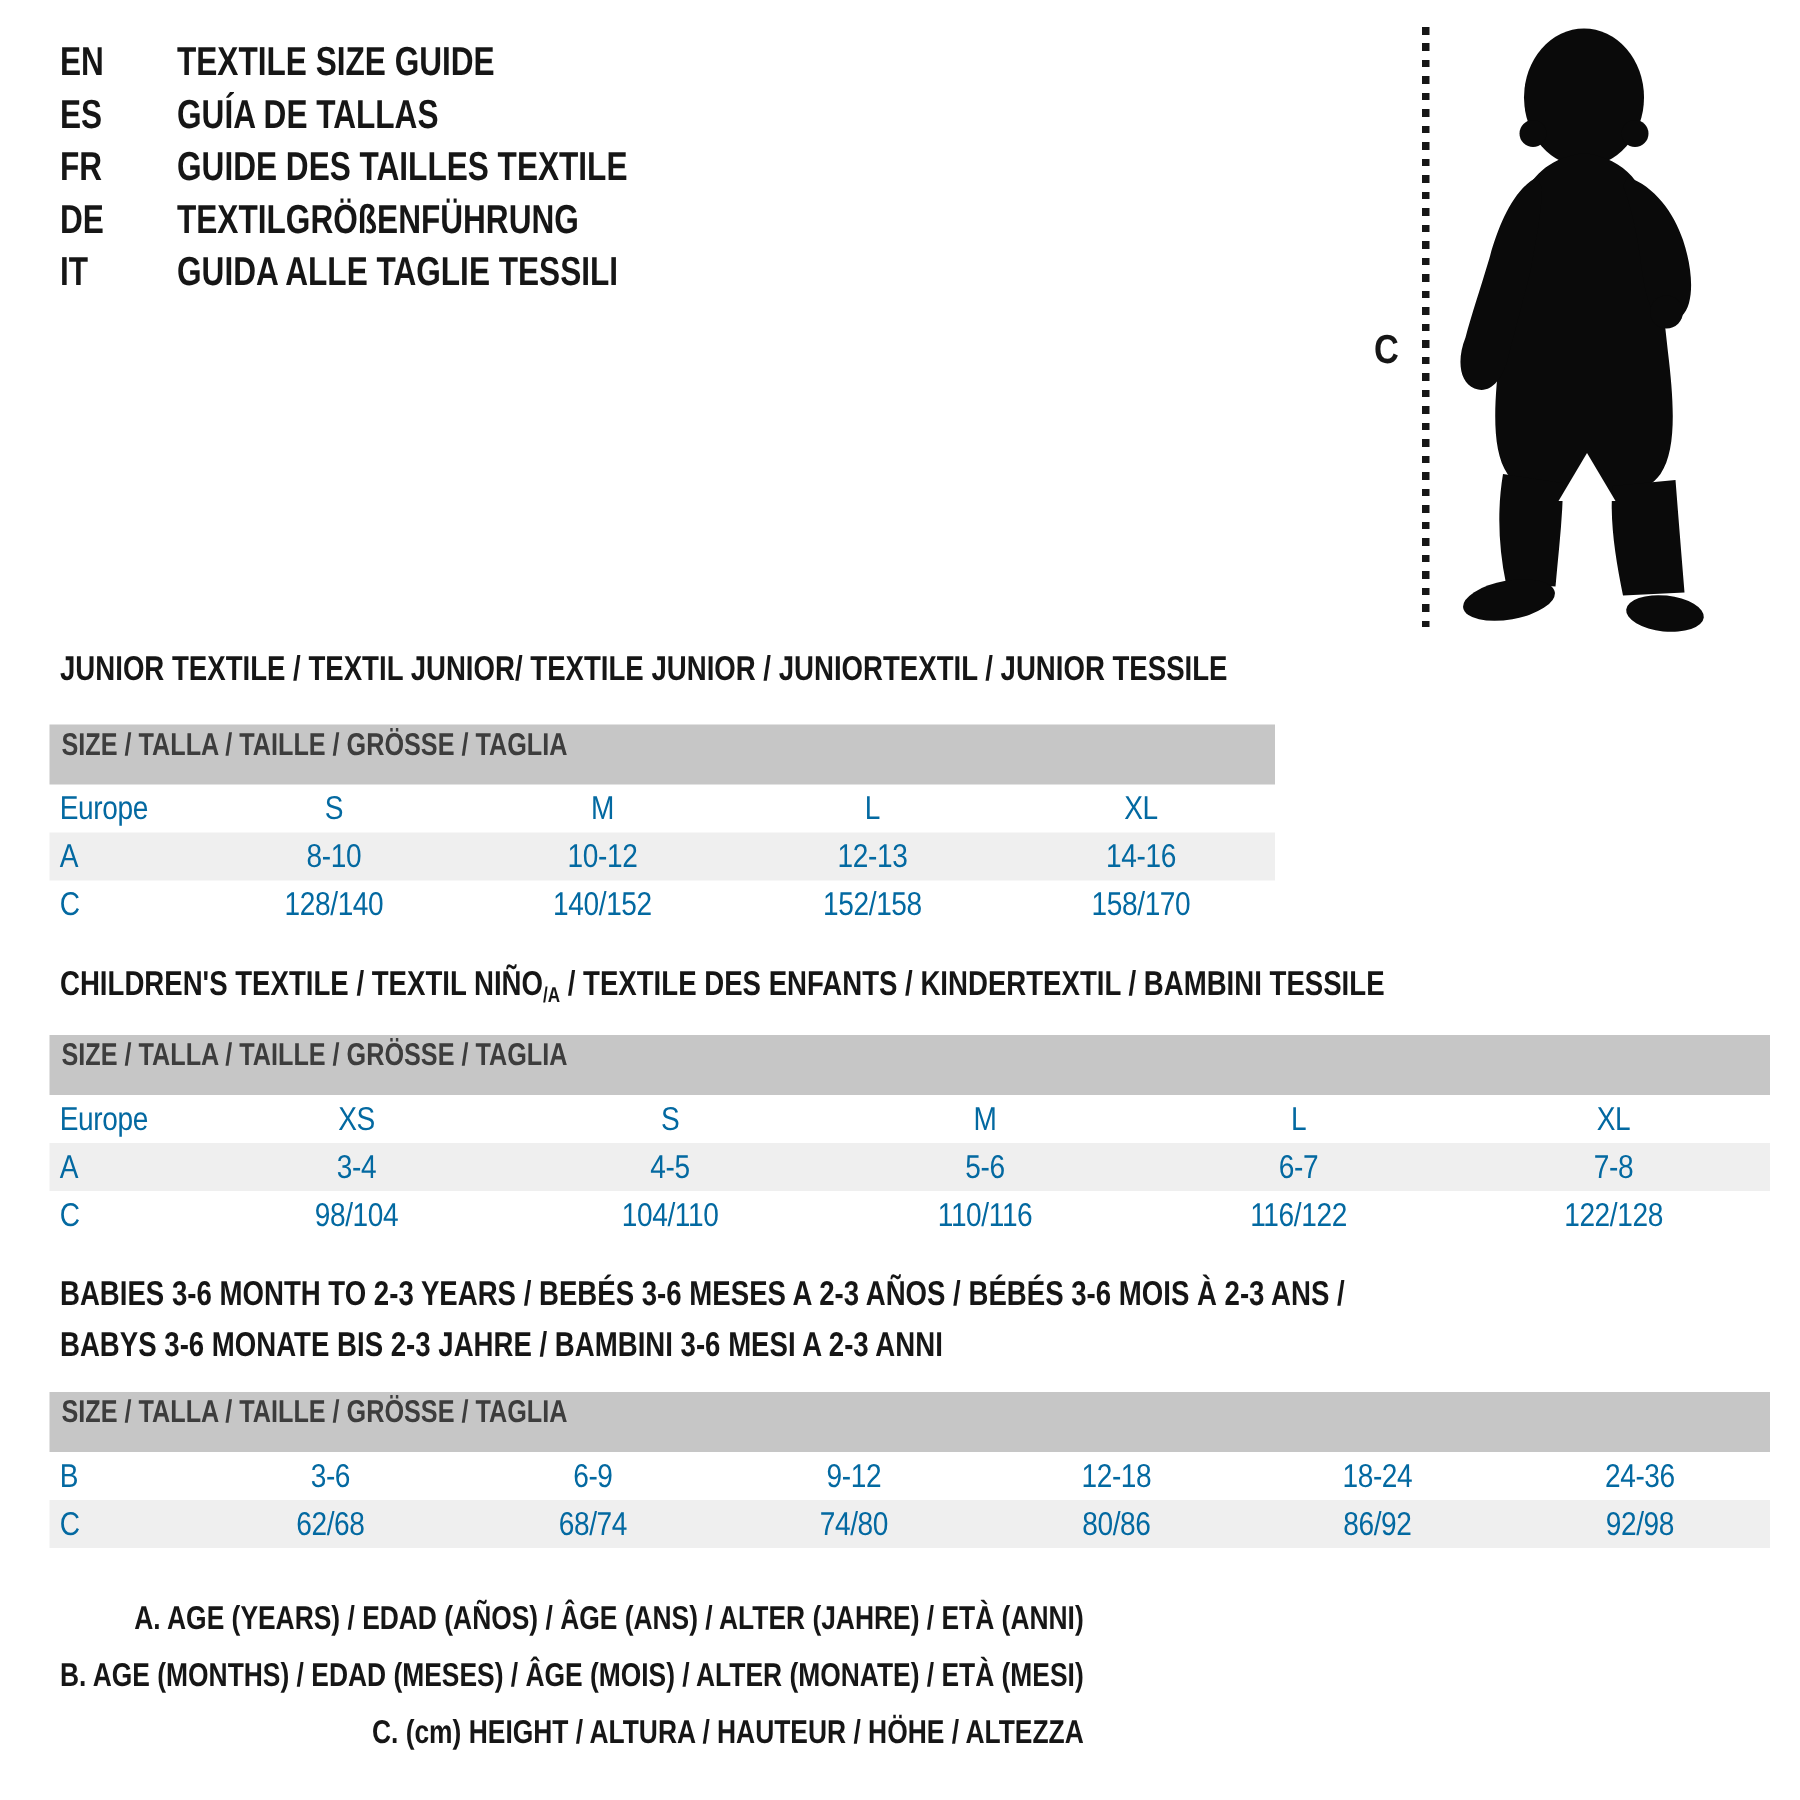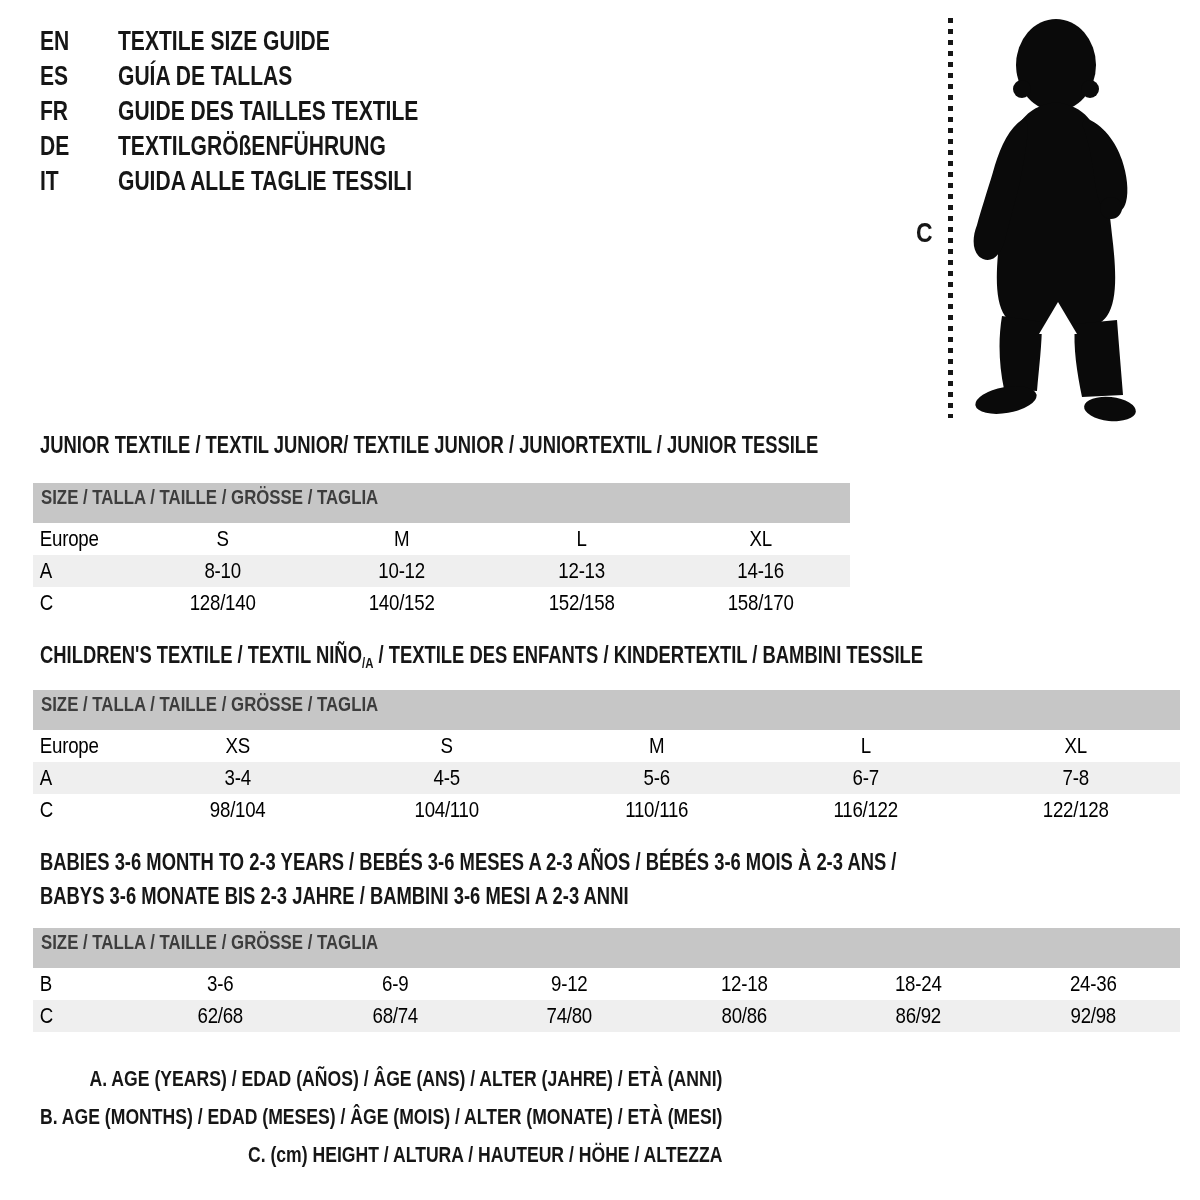--- a/index.html
+++ b/index.html
@@ -27,21 +27,21 @@
   #babies-title{left:40px;top:845px;line-height:34px;}
   .sub{font-size:0.62em;position:relative;top:5px;}
   
   .size-table{position:absolute;}
   #junior-table{left:33px;top:483px;width:817px;}
   #children-table{left:33px;top:690px;width:1147px;}
   #babies-table{left:33px;top:928px;width:1147px;}
   .tbl-header{height:40px;line-height:28px;padding-left:8px;}
   .tbl-header > span{display:inline-block;font-weight:700;font-size:21px;color:#3d3d3d;
     transform:scaleX(0.8);transform-origin:left center;white-space:nowrap;}
-  .tbl-row{display:grid;height:32px;align-items:center;font-size:22px;color:#000000;}
+  .tbl-row{display:grid;height:32px;align-items:center;font-size:22px;color:#0369a1;}
   .cell{text-align:center;letter-spacing:-0.3px;transform:scaleX(0.85);transform-origin:center;}
   .cell.label{text-align:left;padding-left:8px;transform-origin:left center;}
   
   .legend{position:absolute;left:40px;top:1060px;text-align:right;}
   .legend-line{font-weight:700;font-size:22px;white-space:nowrap;height:38px;line-height:38px;
     transform:scaleX(0.8);transform-origin:left top;color:#161616;}
 </style>
 </head>
 <body>
 

